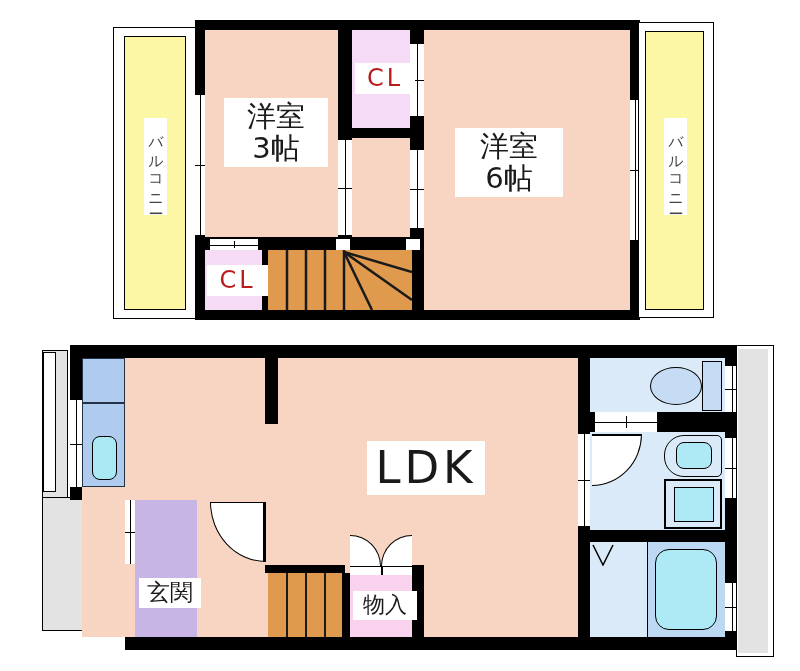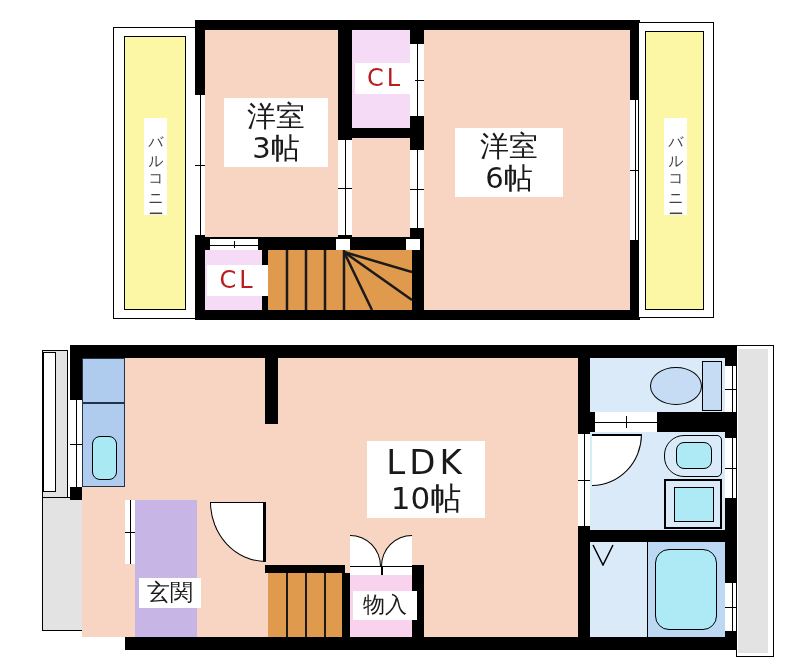--- a/index.html
+++ b/index.html
@@ -146,22 +146,21 @@
   <div class="abs storage" style="left:350px;top:573px;width:62px;height:64px;"></div>
   <div class="abs" style="left:350px;top:535px;width:31px;height:31px;background:#fff;border-top:1.5px solid #000;border-right:1.5px solid #000;border-top-right-radius:100%;box-sizing:border-box;"></div>
   <div class="abs" style="left:381px;top:535px;width:31px;height:31px;background:#fff;border-top:1.5px solid #000;border-left:1.5px solid #000;border-top-left-radius:100%;box-sizing:border-box;"></div>
   <div class="abs" style="left:350px;top:566px;width:62px;height:9px;background:#fff;border-top:1.5px solid #000;box-sizing:border-box;">
     <div style="position:absolute;left:50%;top:0;width:1.5px;height:100%;background:#000;"></div>
   </div>
   <div class="abs wall" style="left:412px;top:565px;width:12px;height:72px;"></div>
   <div class="lbl" style="left:353px;top:591px;width:56px;font-size:22px;">物入</div>
 
   <div class="lbl" style="left:367px;top:441px;width:110px;">
-    <span style="font-size:34px;letter-spacing:4px;">LDK</span>
-    <span style="font-size:31px;">10帖</span>
+    <span style="font-size:45px;letter-spacing:4px;">LDK</span>
   </div>
 
   <div class="abs wall" style="left:578px;top:358px;width:12px;height:280px;"></div>
   <div class="abs win-v" style="left:578px;top:434px;width:12px;height:92px;">
       <i></i>
       <b></b>
     </div>
 
   <div class="abs bath" style="left:590px;top:358px;width:135px;height:54px;"></div>
   <div class="abs fixture" style="left:650px;top:367px;width:52px;height:38px;border-radius:50%;"></div>

